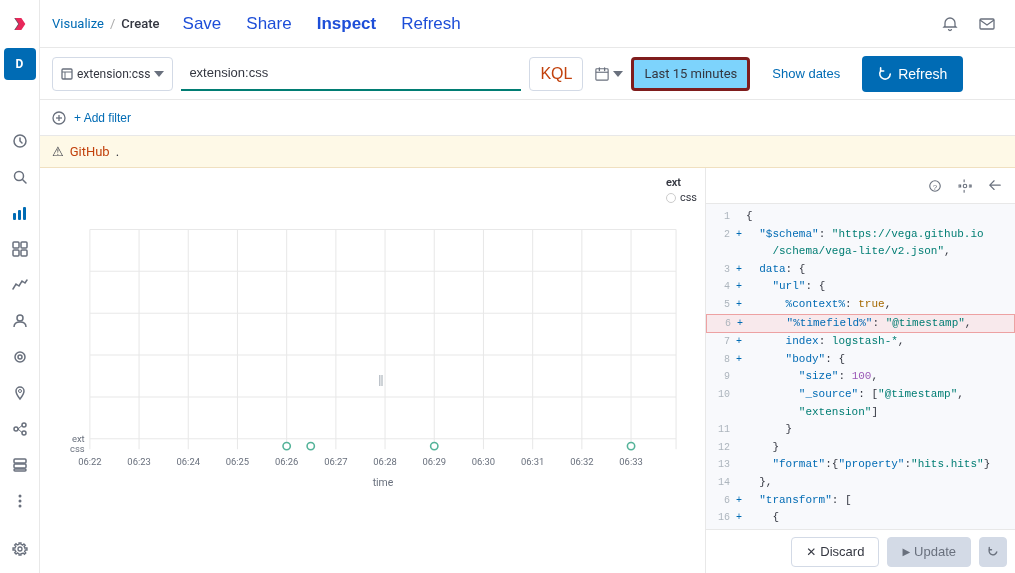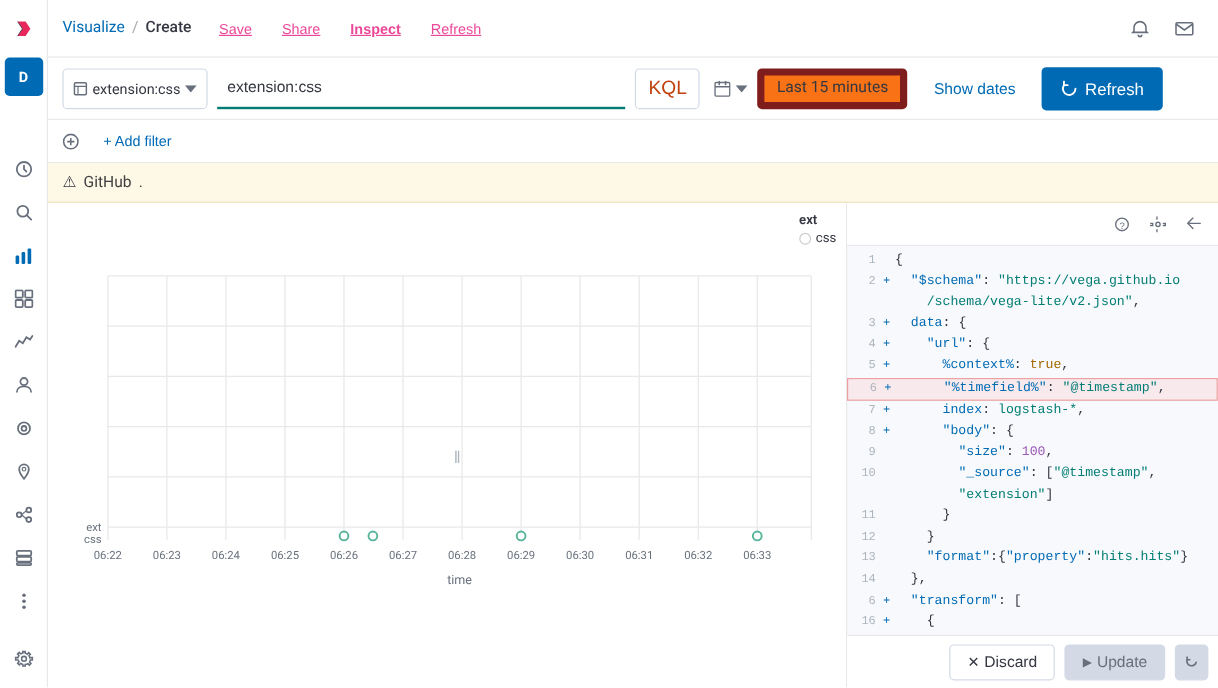--- a/index.html
+++ b/index.html
@@ -51,27 +51,26 @@
       align-items: center;
       gap: 6px;
       font-size: 13px;
       color: #69707d;
       margin-right: 8px;
     }
     .topbar-breadcrumb .sep { color: #aaa; }
     .topbar-breadcrumb .current { color: #343741; font-weight: 500; }
     .topbar-nav-btn {
       padding: 4px 10px;
-      font-size: 12px;
-      color: #ec4899;
+      font-size: 17px;
+      color: #1d4ed8;
       background: none;
       border: none;
       cursor: pointer;
       border-radius: 4px;
-      text-decoration: underline;
     }
     .topbar-nav-btn.active { font-weight: 600; }
 
     
     .toolbar {
       height: 52px;
       border-bottom: 1px solid #e8e8e8;
       display: flex;
       align-items: center;
       padding: 0 12px;
@@ -106,29 +105,29 @@
       color: #c2410c;
       background: none;
       border: 1px solid #d3dae6;
       border-radius: 4px;
       cursor: pointer;
       height: 34px;
     }
     .time-picker {
       display: flex;
       align-items: center;
-      border: 6px solid #7f1d1d;
+      border: 3px solid #7f1d1d;
       border-radius: 4px;
       height: 34px;
       padding: 0 10px;
       gap: 6px;
       cursor: pointer;
       font-size: 13px;
       color: #343741;
-      background: #f97316;
+      background: #7dd3fc;
     }
     .show-dates-btn {
       padding: 4px 14px;
       font-size: 13px;
       color: #006bb4;
       background: none;
       border: none;
       cursor: pointer;
       height: 34px;
     }
@@ -147,21 +146,21 @@
       font-weight: 500;
     }
 
     
     .filter-bar {
       height: 36px;
       border-bottom: 1px solid #e8e8e8;
       display: flex;
       align-items: center;
       padding: 0 12px;
-      gap: 20px;
+      gap: 8px;
     }
     .filter-btn {
       display: flex;
       align-items: center;
       gap: 4px;
       color: #006bb4;
       font-size: 12px;
       background: none;
       border: none;
       cursor: pointer;
@@ -171,21 +170,21 @@
     .warning-banner {
       background: #fef9e7;
       border-bottom: 1px solid #f0e0c0;
       padding: 8px 12px;
       font-size: 13px;
       color: #343741;
       display: flex;
       align-items: center;
       gap: 6px;
     }
-    .warning-banner a { color: #404040; text-decoration: none; }
+    .warning-banner a { color: #c2410c; text-decoration: none; }
 
     
     .content-area {
       flex: 1;
       display: flex;
       overflow: hidden;
     }
 
     
     .chart-panel {

